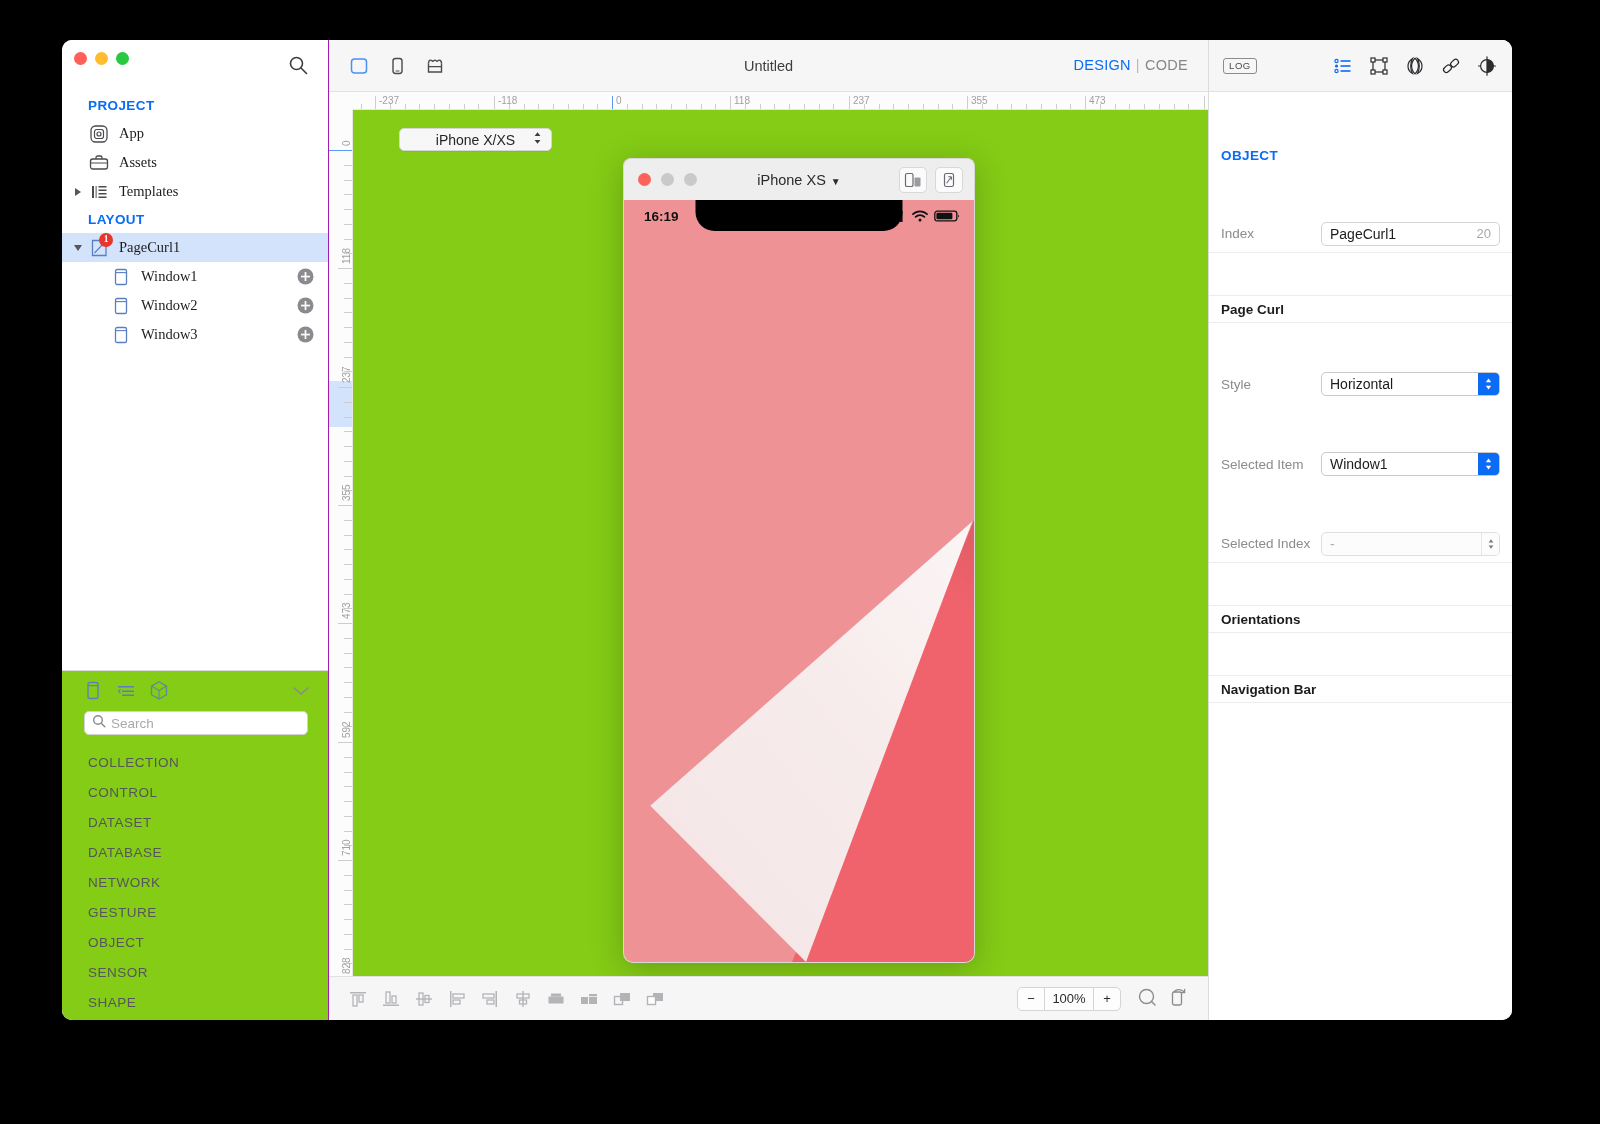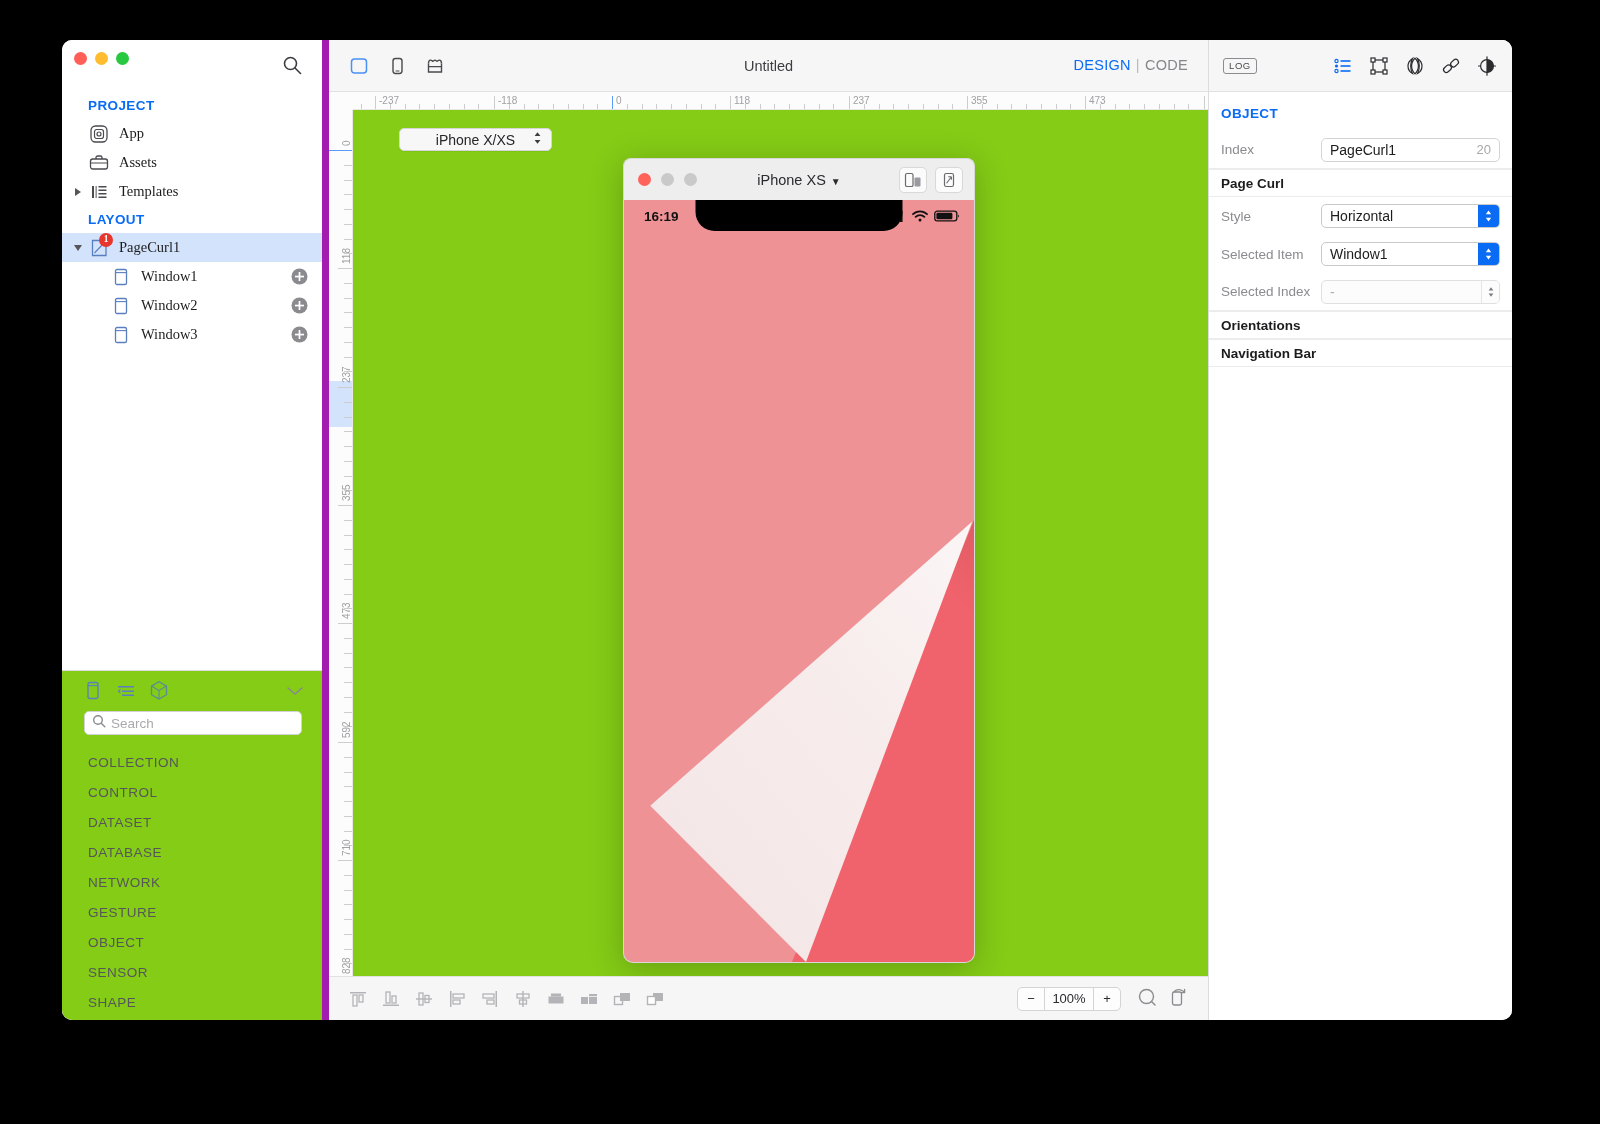--- a/index.html
+++ b/index.html
@@ -20,21 +20,21 @@
     background: #ffffff;
     border-radius: 10px;
     overflow: hidden;
     display: flex;
     box-shadow: 0 10px 40px rgba(0,0,0,.55);
   }
   
   #sidebar {
     width: 267px; height: 100%;
     background: #ffffff;
-    border-right: 7px solid #a21caf;
+    border-right: 1px solid #a21caf;
     display: flex; flex-direction: column;
     position: relative;
   }
   #sb-titlebar {
     height: 52px; position: relative; flex: 0 0 auto;
   }
   .traffic {
     position: absolute; top: 12px; display: flex; gap: 8px; left: 12px;
   }
   .light { width: 13px; height: 13px; border-radius: 50%; }
@@ -253,21 +253,21 @@
   #zoom-stepper > div {
     display: flex; align-items: center; justify-content: center;
     height: 100%; font-size: 13px; color: #2b2b2f; cursor: pointer;
   }
   .zbtn { width: 26px; }
   #zoom-val { width: 50px; border-left: 1px solid #d4d4d6; border-right: 1px solid #d4d4d6; }
   #zoom-extra { display: flex; align-items: center; gap: 11px; margin-left: 16px; }
   
   #inspector {
     width: 303px; height: 100%; background: #ffffff;
-    display: flex; flex-direction: column; flex: 0 0 auto;
+    display: flex; flex-direction: column; flex: 0 0 auto; gap: 42px;
   }
   #insp-toolbar {
     height: 52px; background: #f6f6f6;
     border-bottom: 1px solid #e2e2e2;
     display: flex; align-items: center; padding: 0 14px;
     position: relative; flex: 0 0 auto;
   }
   #log-btn {
     border: 1px solid #8b8b90; border-radius: 3px;
     font-size: 9.5px; color: #4a4a4f; padding: 1px 5px 2px;

